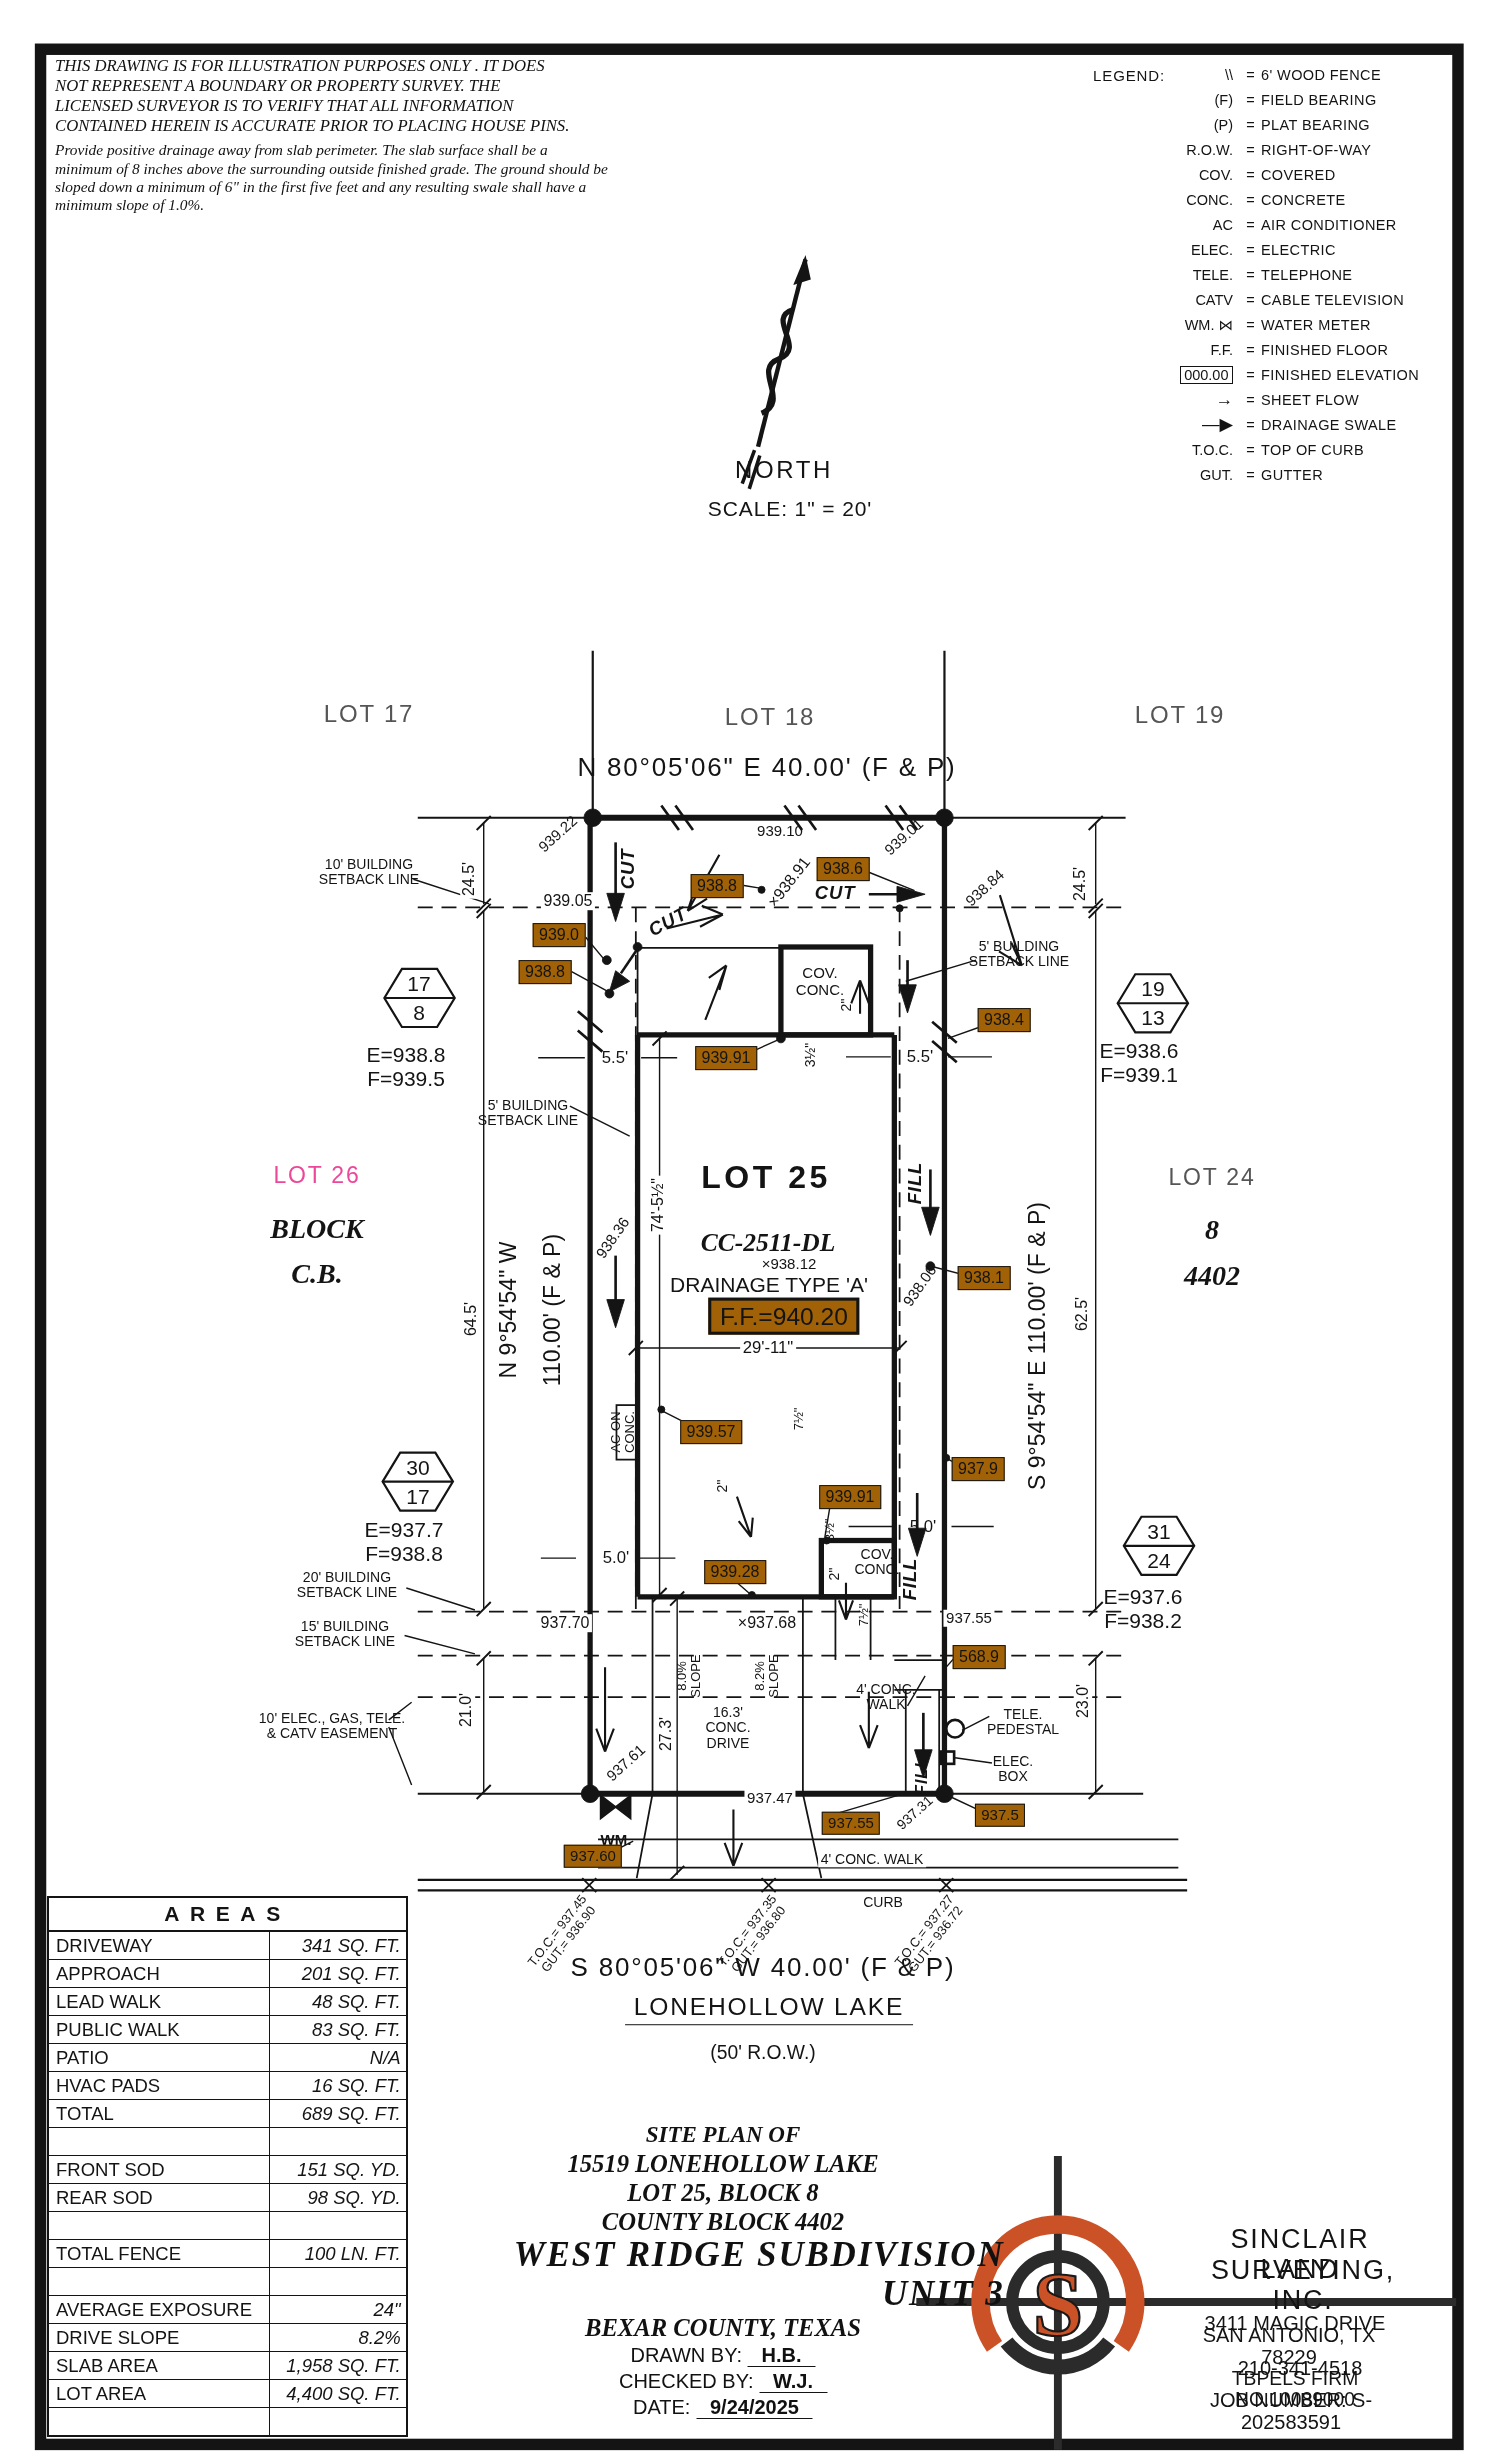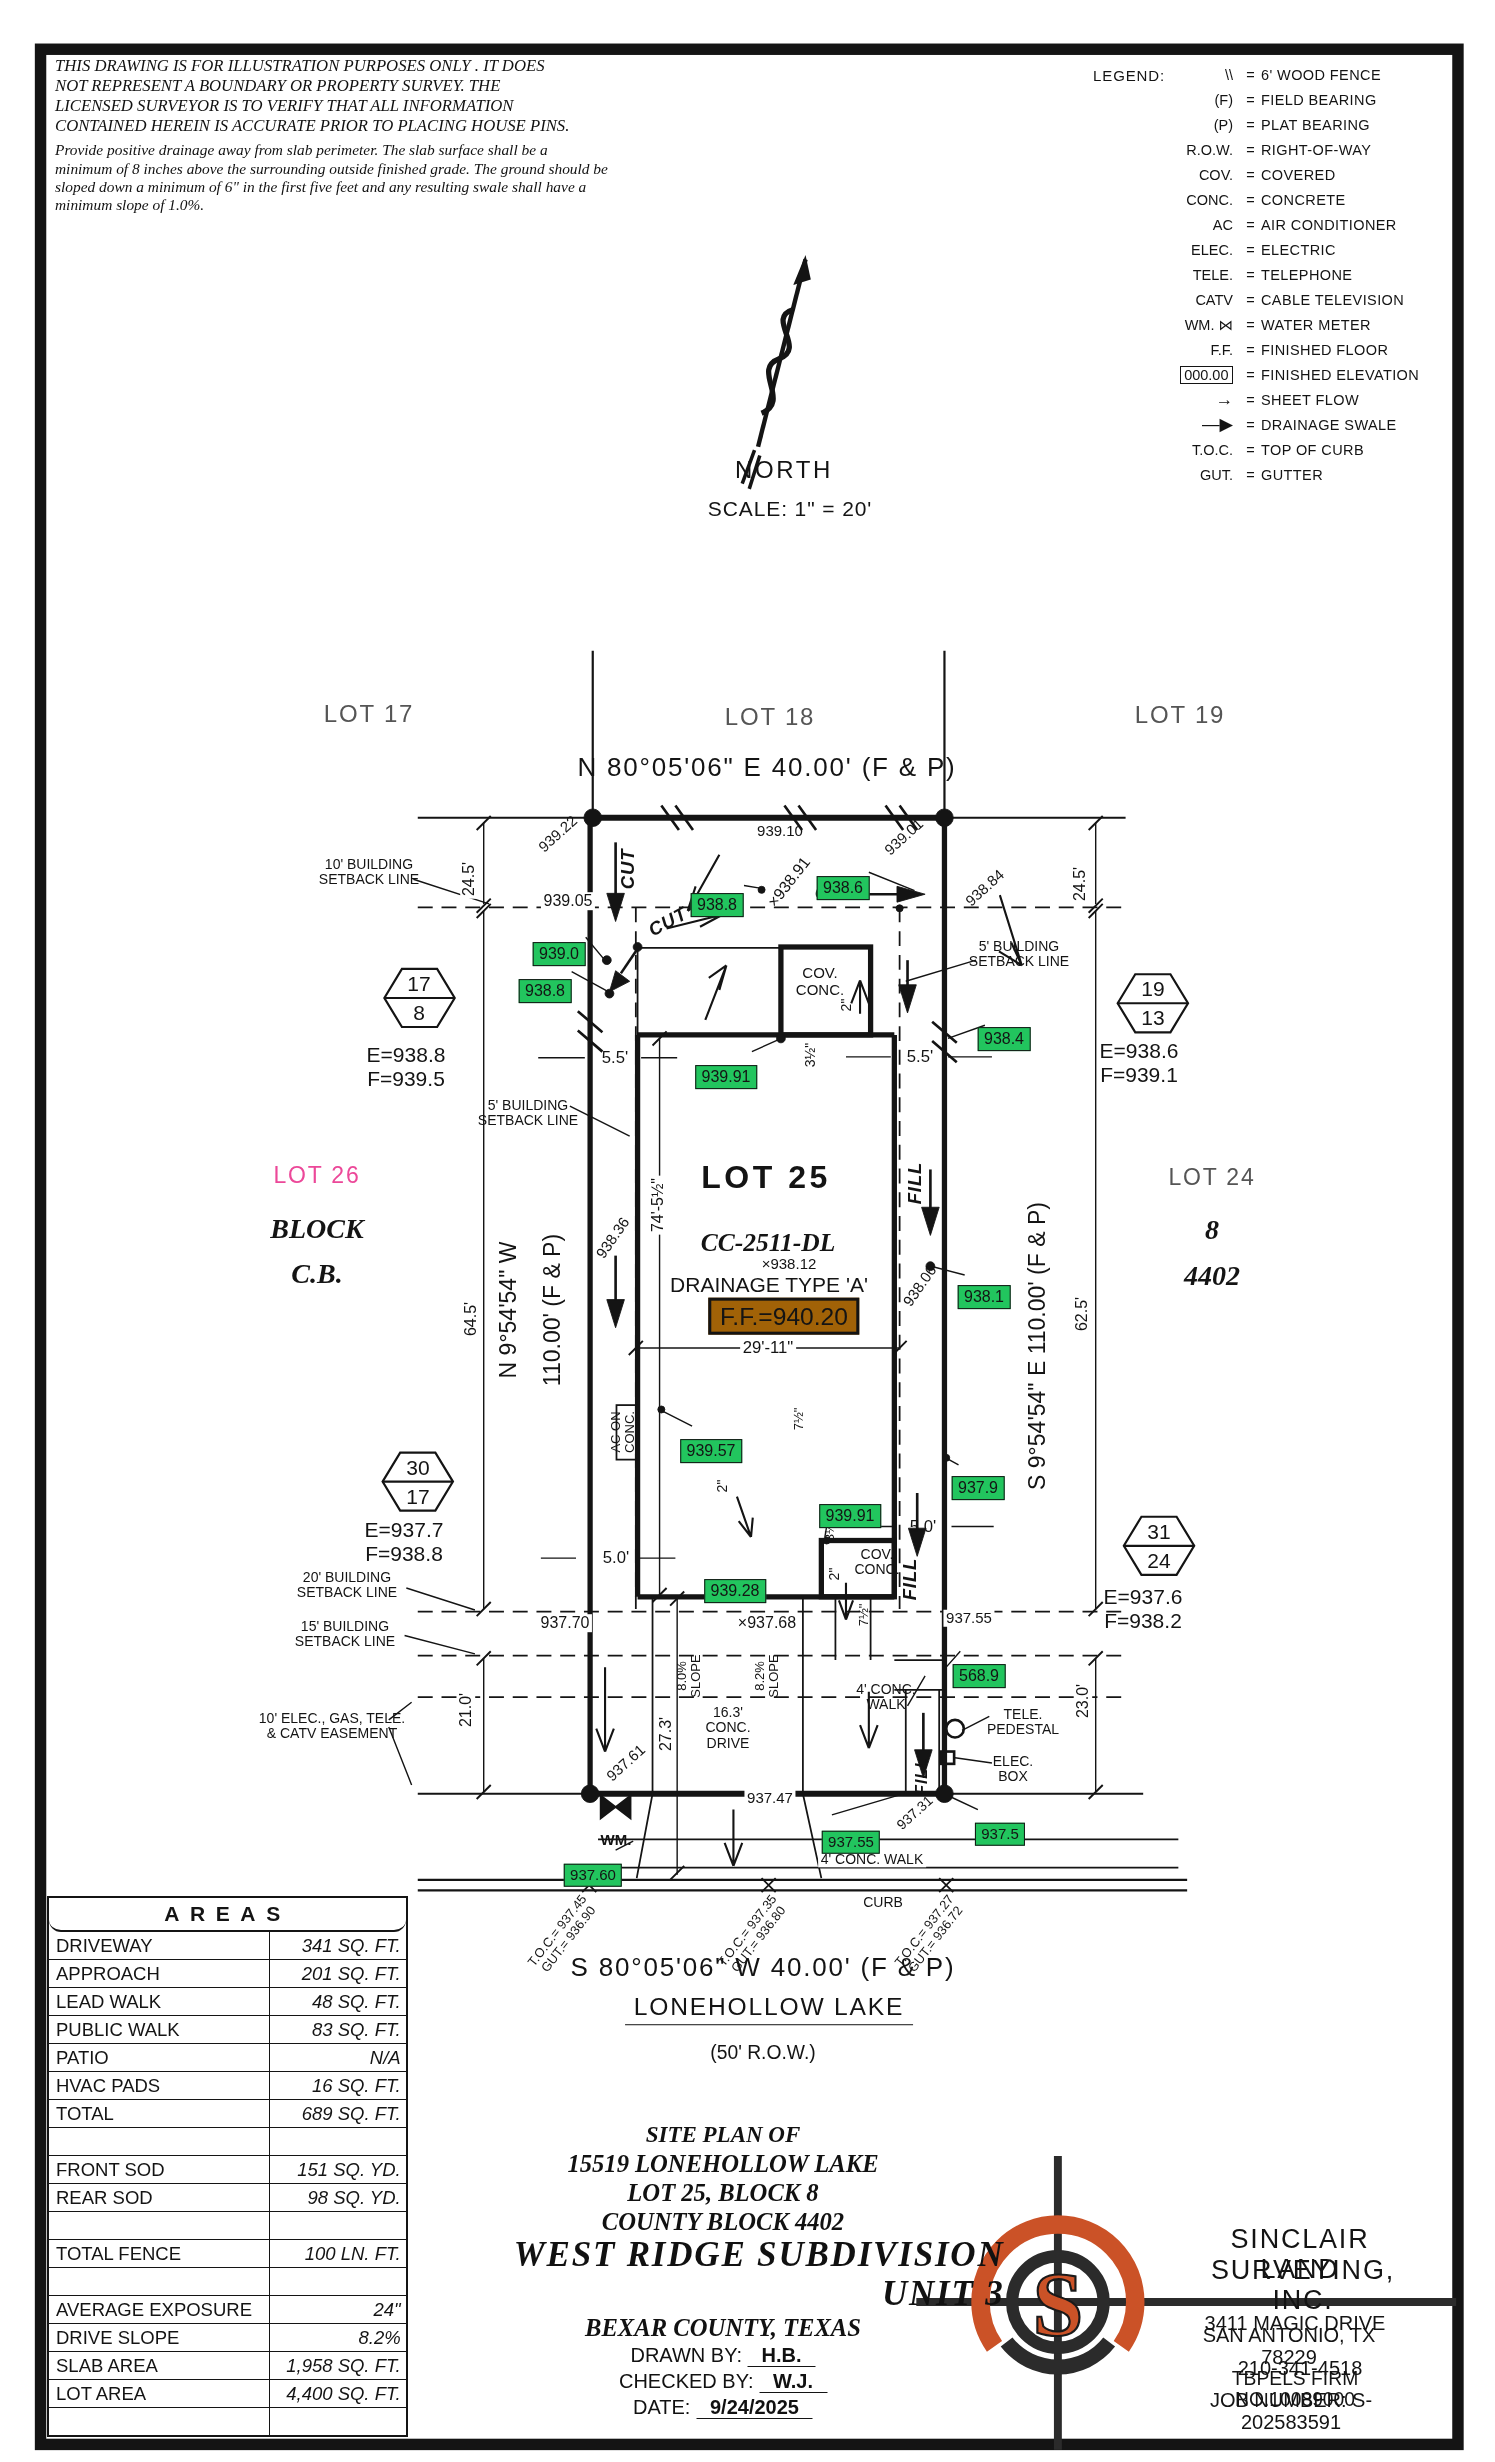--- a/index.html
+++ b/index.html
@@ -1,21 +1,21 @@
 <!DOCTYPE html>
 <html style="font-size:14px"><head>
 <meta charset="utf-8">
 <style>
   html,body{margin:0;padding:0;background:#e8e8e8;}
   #page{position:relative;width:1495px;height:2462px;background:#ffffff;overflow:hidden;
         font-family:"Liberation Sans",sans-serif;color:#141414;}
   svg{position:absolute;left:0;top:0;}
   .lbl{position:absolute;transform:translate(-50%,-50%);font-size:17.6px;line-height:1.1;
        text-align:center;white-space:pre-line;color:#141414;}
-  .boxed{border:1.8px solid #141414;background:#22c55e;padding:0.9px 5.3px;line-height:1.25;margin-top:19px;}
+  .boxed{border:1.8px solid #141414;background:#a16207;padding:0.9px 5.3px;line-height:1.25;}
   .wbg{background:#fff;padding:0 2.6px;}
   .cut{font-weight:bold;font-style:italic;font-size:18.5px;letter-spacing:0.9px;}
   .seri{font-family:"Liberation Serif",serif;font-style:italic;font-weight:bold;}
   .ul{border-bottom:1.8px solid #141414;padding:0 8.8px 3.5px 8.8px;}
   .ffbox{border:3.5px solid #141414;background:#a16207;padding:1.8px 8.8px;font-weight:normal;margin-left:16px;}
   
   #disclaimer{position:absolute;left:55px;top:56px;width:668px;font-family:"Liberation Serif",serif;
               font-style:italic;color:#111;}
   #disclaimer .p1{font-size:16.7px;line-height:1.2;white-space:pre-line;}
   #disclaimer .p2{font-size:15.4px;line-height:1.18;margin-top:5.3px;white-space:pre-line;}
@@ -24,21 +24,21 @@
   #legend{position:absolute;left:1136px;top:62px;width:327px;}
   #legend .lrow{display:flex;align-items:center;height:25px;font-size:14.5px;}
   #legend .sym{width:97px;text-align:right;padding-right:7px;white-space:pre;}
   #legend .eq{width:21px;text-align:center;}
   #legend .dsc{flex:1;text-align:left;letter-spacing:0.4px;}
   #legend .row-boxed .sym span{border:1.8px solid #141414;padding:0 3.5px;}
   #legend .row-arrow .sym{font-size:17.6px;}
   
   #areas{position:absolute;left:47px;top:1896px;width:357px;border:2.6px solid #141414;background:#fff;}
   #areas .ttl{height:32px;line-height:32px;text-align:center;font-size:21px;font-weight:600;
-              letter-spacing:10.6px;border-bottom:2.6px solid #141414;border-radius:12px;}
+              letter-spacing:10.6px;border-bottom:2.6px solid #141414;}
   #areas .arow{display:flex;height:27px;line-height:27px;border-bottom:1.8px solid #141414;font-size:18.5px;}
   #areas .arow:last-child{border-bottom:none;}
   #areas .alab{width:213px;padding-left:7px;border-right:1.8px solid #141414;overflow:hidden;white-space:nowrap;}
   #areas .aval{flex:1;text-align:right;padding-right:5.3px;white-space:nowrap;font-style:italic;}
   
   #titleblock{position:absolute;left:723px;top:2121px;transform:translateX(-50%);width:563px;
               text-align:center;font-family:"Liberation Serif",serif;font-style:italic;font-weight:bold;color:#111;}
   #titleblock .t26{font-size:23px;line-height:1.22;}
   #titleblock .t28{font-size:24.6px;line-height:1.18;}
   #titleblock .t40{font-size:35px;line-height:1.1;letter-spacing:1.8px;text-align:right;}

